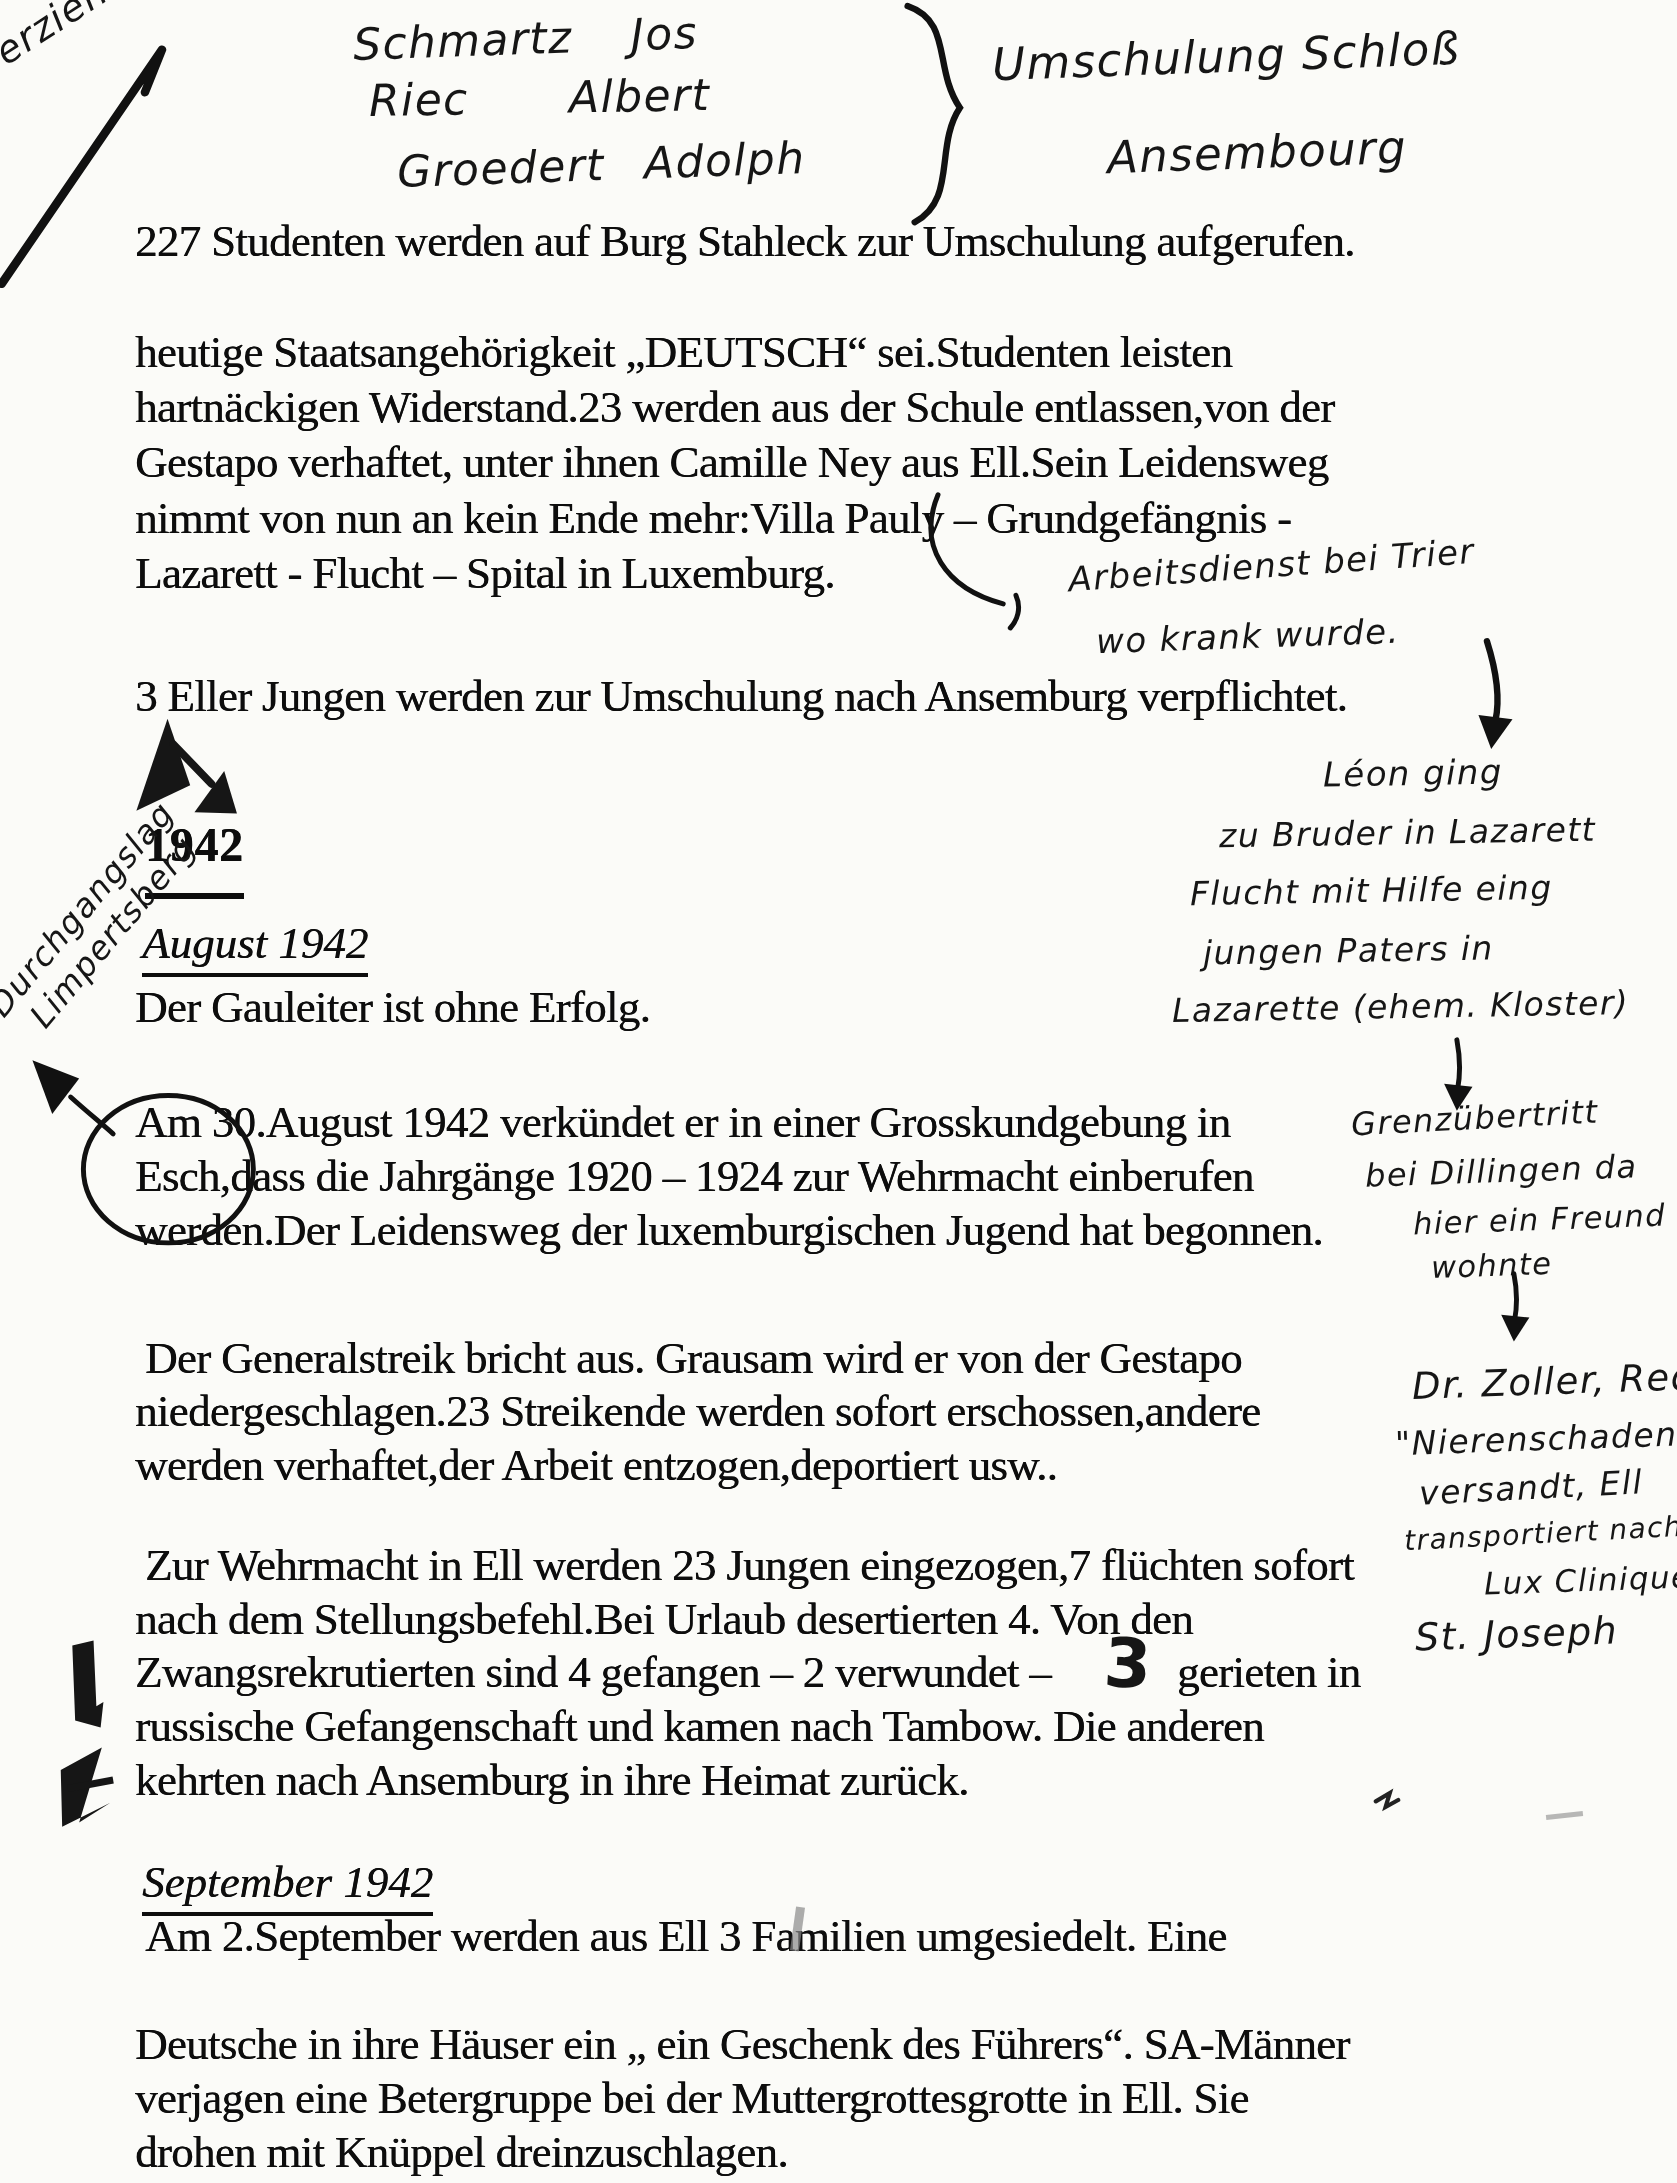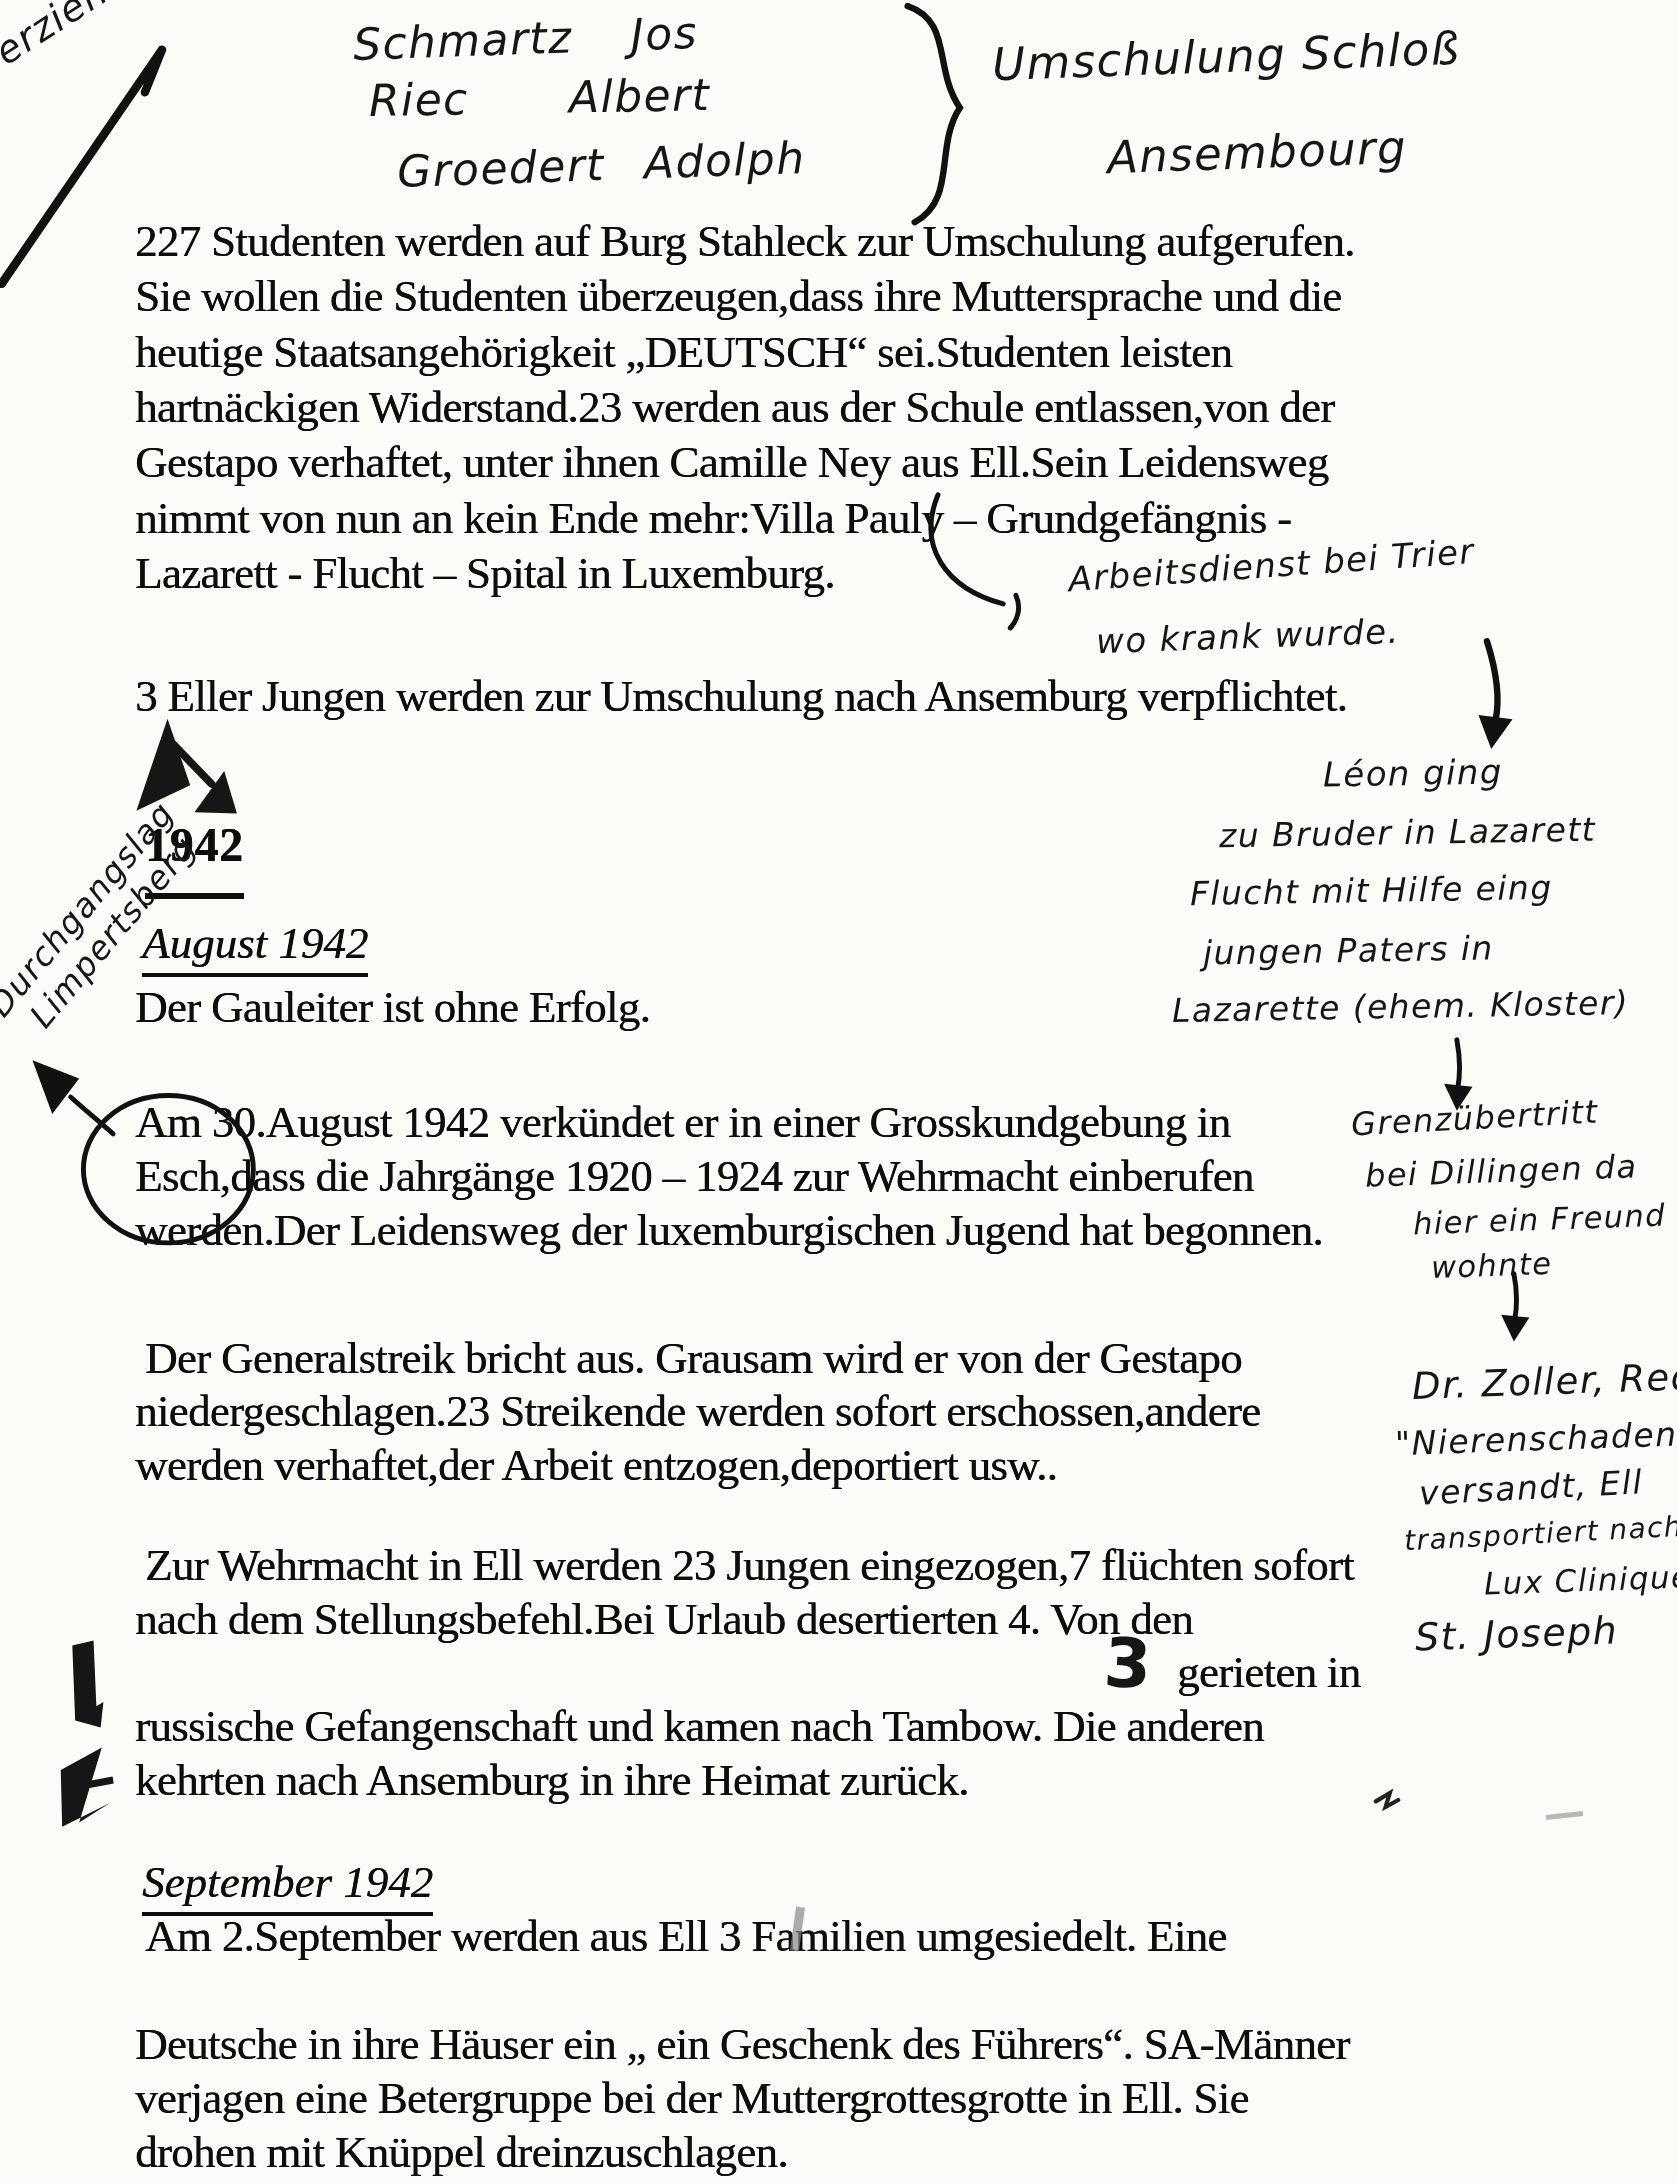--- a/index.html
+++ b/index.html
@@ -33,21 +33,20 @@
   <div class="hw" style="left:397px;top:139px;font-size:44px;word-spacing:24px;transform:rotate(-2deg);">Groedert Adolph</div>
 
   <svg class="svgmark" width="106" height="234" style="left:885px;top:0px;" viewBox="0 0 150 330">
     <path d="M32,8 C96,30 68,96 106,152 C70,206 102,282 42,314" fill="none" stroke="#111" stroke-width="9" stroke-linecap="round"></path>
   </svg>
 
   <div class="hw" style="left:992px;top:30px;font-size:45px;transform:rotate(-2deg);">Umschulung Schloß</div>
   <div class="hw" style="left:1107px;top:126px;font-size:45px;transform:rotate(-2deg);">Ansembourg</div>
 
   <div class="t" style="left:135px;top:217px;text-align:right;">227 Studenten werden auf Burg Stahleck zur Umschulung aufgerufen.</div>
-  <div class="t" style="left:135px;top:272px;">Sie wollen die Studenten überzeugen,dass ihre Muttersprache und die</div>
   <div class="t" style="left:135px;top:328px;">heutige Staatsangehörigkeit „DEUTSCH“ sei.Studenten leisten</div>
   <div class="t" style="left:135px;top:383px;">hartnäckigen Widerstand.23 werden aus der Schule entlassen,von der</div>
   <div class="t" style="left:135px;top:438px;">Gestapo verhaftet, unter ihnen Camille Ney aus Ell.Sein Leidensweg</div>
   <div class="t" style="left:135px;top:494px;">nimmt von nun an kein Ende mehr:Villa Pauly – Grundgefängnis -</div>
   <div class="t" style="left:135px;top:549px;">Lazarett - Flucht – Spital in Luxemburg.</div>
 
   <svg class="svgmark" width="163" height="149" style="left:904px;top:489px;" viewBox="0 0 230 210">
     <path d="M48,8 C18,80 58,140 140,162" fill="none" stroke="#111" stroke-width="7" stroke-linecap="round"></path>
     <path d="M158,150 C166,168 160,185 150,196" fill="none" stroke="#111" stroke-width="7" stroke-linecap="round"></path>
   </svg>
@@ -113,20 +112,21 @@
 
   <div class="hw" style="left:1412px;top:1360px;font-size:37px;transform:rotate(-2deg);">Dr. Zoller, Red</div>
   <div class="hw" style="left:1395px;top:1419px;font-size:33px;transform:rotate(-2deg);">"Nierenschaden"</div>
   <div class="hw" style="left:1419px;top:1468px;font-size:33px;transform:rotate(-3deg);">versandt, Ell</div>
   <div class="hw" style="left:1404px;top:1517px;font-size:28px;transform:rotate(-3deg);">transportiert nach</div>
   <div class="hw" style="left:1484px;top:1562px;font-size:31px;transform:rotate(-2deg);">Lux Clinique</div>
   <div class="hw" style="left:1415px;top:1612px;font-size:38px;transform:rotate(-2deg);">St. Joseph</div>
 
   <div class="t" style="left:145px;top:1541px;">Zur Wehrmacht in Ell werden 23 Jungen eingezogen,7 flüchten sofort</div>
   <div class="t" style="left:135px;top:1595px;">nach dem Stellungsbefehl.Bei Urlaub desertierten 4. Von den</div>
+  <div class="t" style="left:135px;top:1648px;">Zwangsrekrutierten sind 4 gefangen – 2 verwundet –</div>
   <div class="hw" style="left:1104px;top:1624px;font-size:68px;font-weight:bold;font-style:normal;transform:rotate(3deg);">3</div>
   <div class="t" style="left:1177px;top:1648px;">gerieten in</div>
   <div class="t" style="left:135px;top:1702px;">russische Gefangenschaft und kamen nach Tambow. Die anderen</div>
   <div class="t" style="left:135px;top:1756px;">kehrten nach Ansemburg in ihre Heimat zurück.</div>
 
   <svg class="svgmark" width="64" height="99" style="left:58px;top:1637px;" viewBox="0 0 90 140">
     <path d="M20,12 L50,5 L54,98 L64,92 L60,128 L24,118 Z" fill="#161616"></path>
   </svg>
   <svg class="svgmark" width="71" height="85" style="left:55px;top:1746px;" viewBox="0 0 100 120">
     <path d="M8,34 L66,2 L34,108 L78,80 L10,114 Z" fill="#161616"></path>

